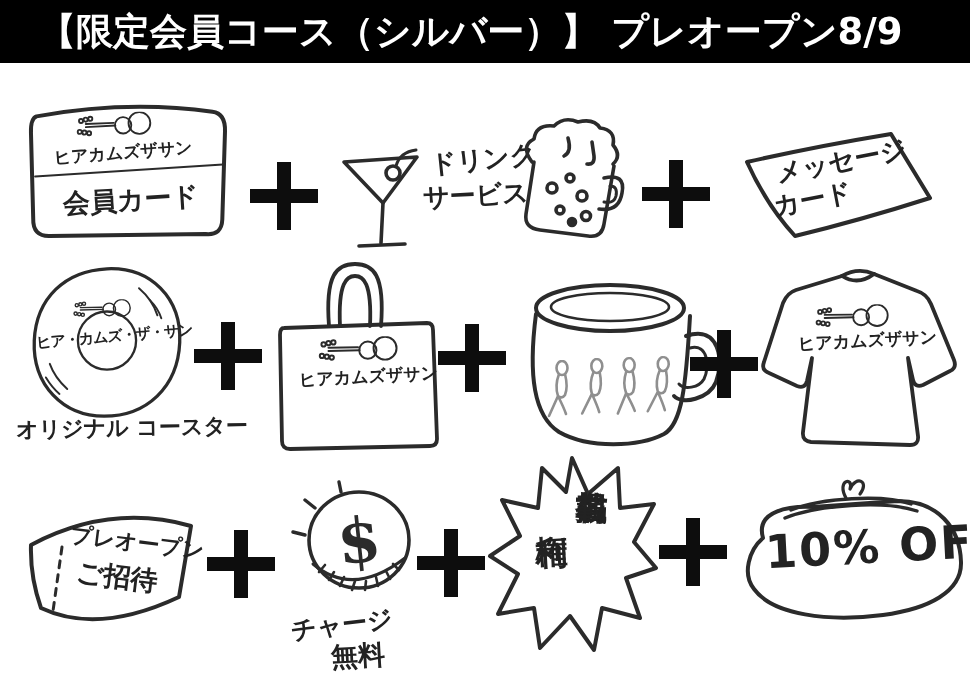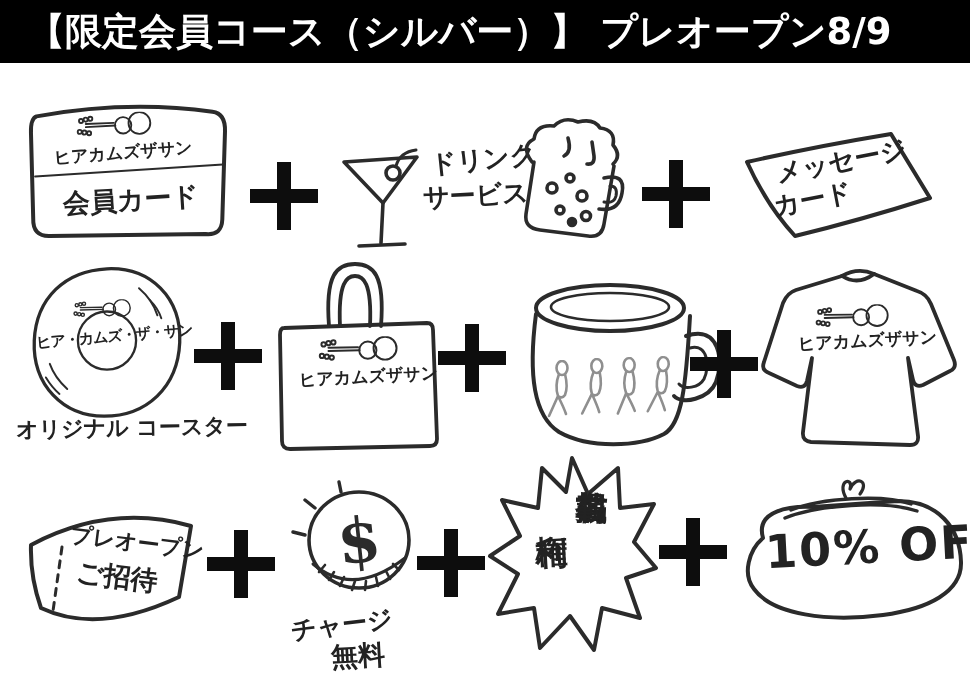--- a/index.html
+++ b/index.html
@@ -7,21 +7,21 @@
     position:relative;width:970px;height:682px;background:#ffffff;overflow:hidden;
     font-family:"DejaVu Sans","Liberation Sans",sans-serif;color:#262626;margin:0 auto;
   }
   
   .titlebar{
     position:absolute;left:0;top:0;width:970px;height:63px;background:#000;
     display:flex;align-items:center;
   }
   .titlebar span{
     color:#fff;font-weight:bold;font-size:37px;letter-spacing:0px;
-    padding-left:28px;white-space:nowrap;
+    padding-left:39px;white-space:nowrap;
   }
   
   .abs{position:absolute;}
   .txt{position:absolute;color:#222;white-space:nowrap;line-height:1.05;}
   svg{overflow:visible;}
   .ink{stroke:#2b2b2b;fill:none;stroke-linecap:round;stroke-linejoin:round;}
   
   .plus{position:absolute;width:68px;height:68px;}
   .plus::before{content:"";position:absolute;left:0;top:27px;width:68px;height:14px;background:#0d0d0d;}
   .plus::after{content:"";position:absolute;left:27px;top:0;width:14px;height:68px;background:#0d0d0d;}

